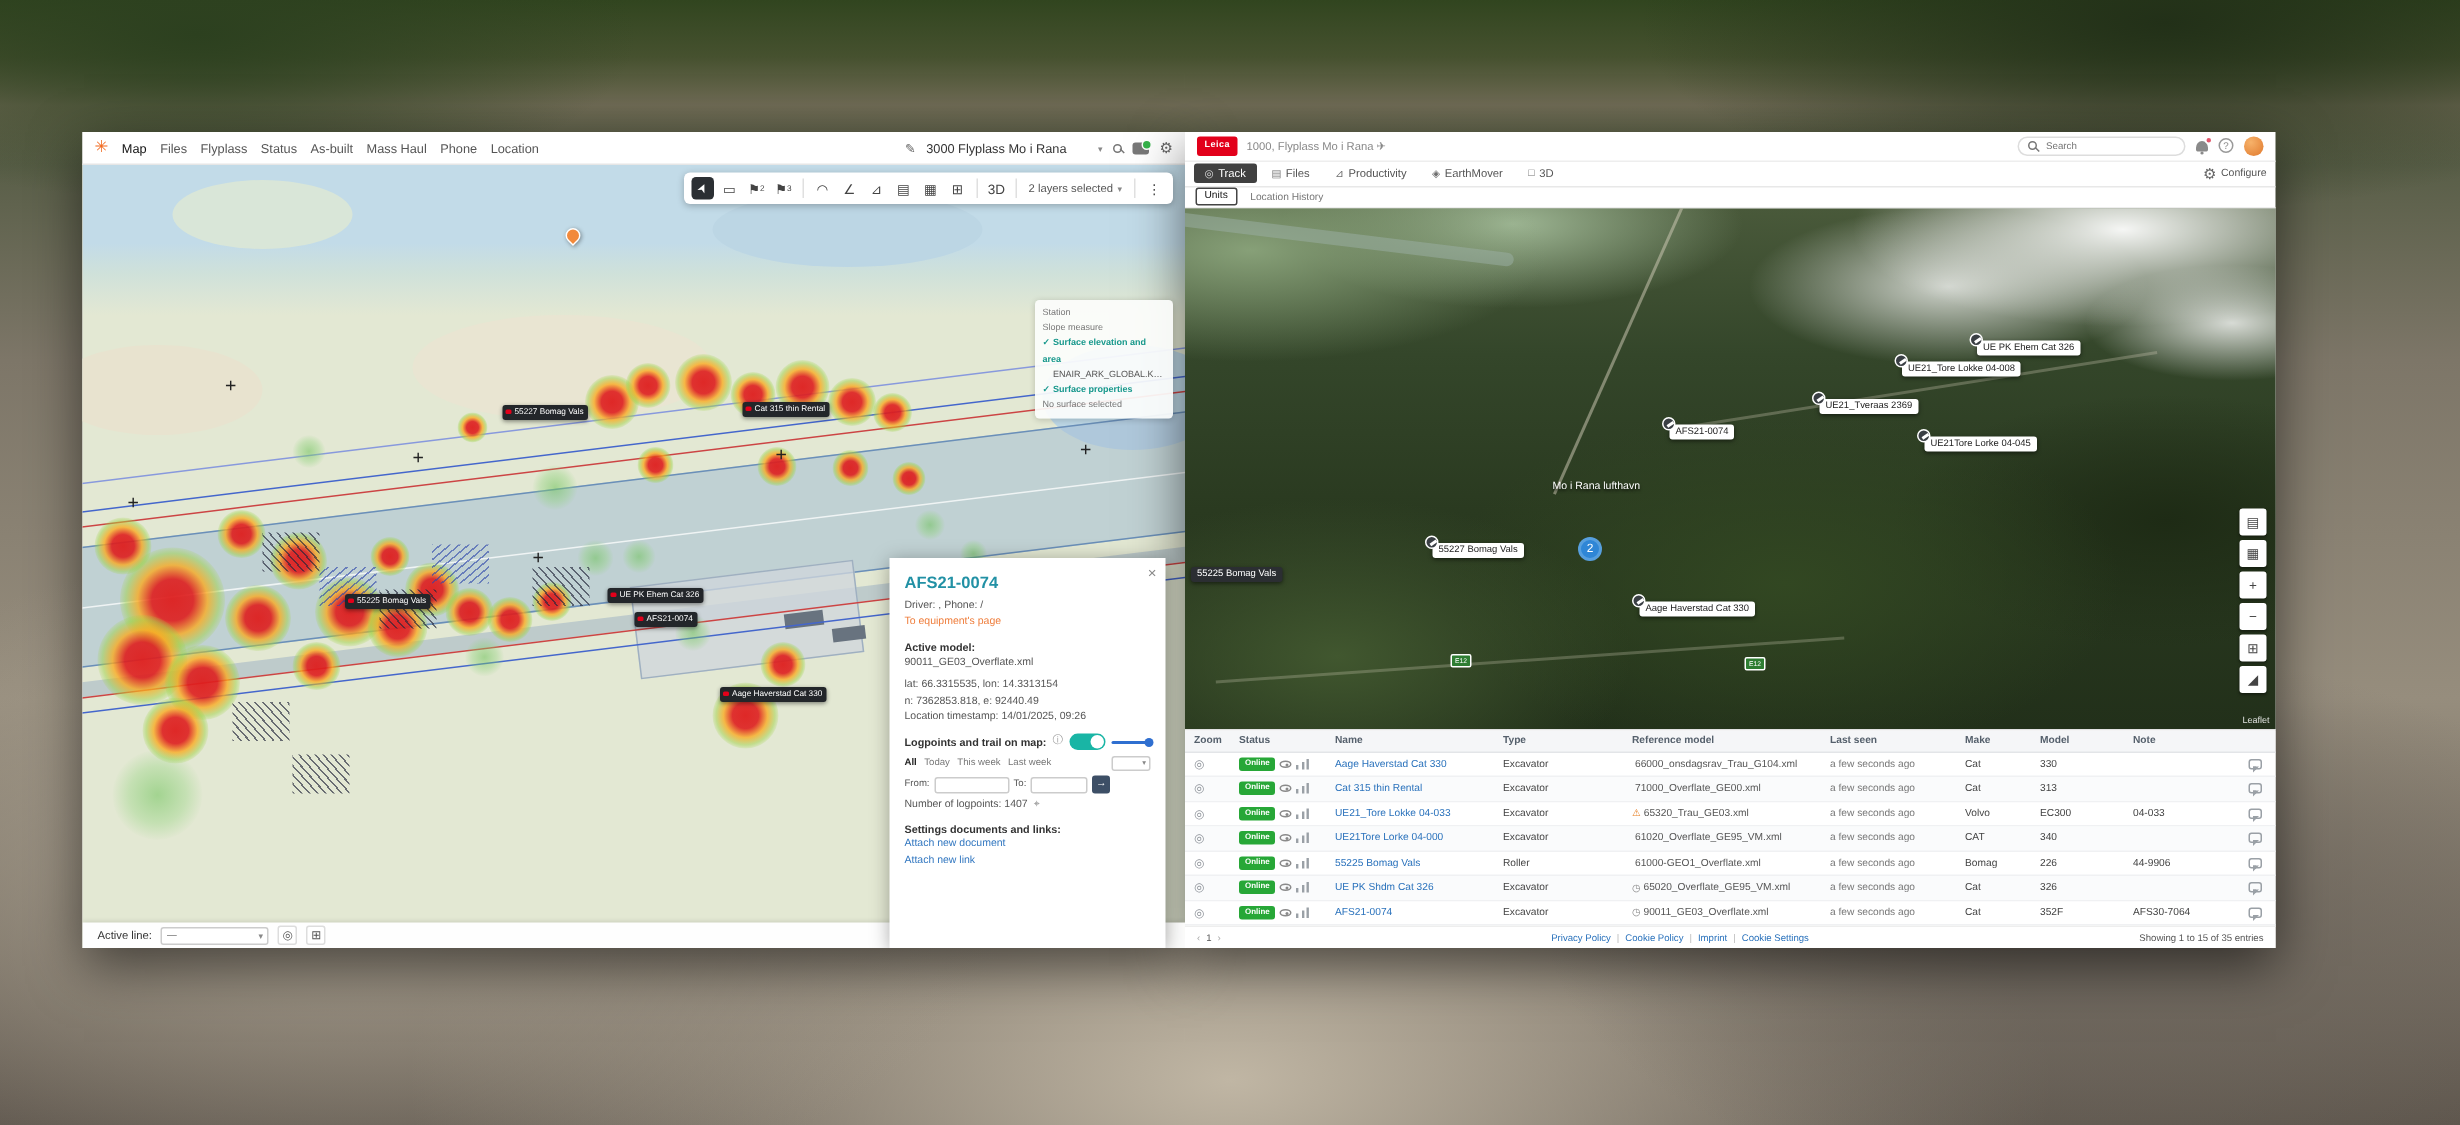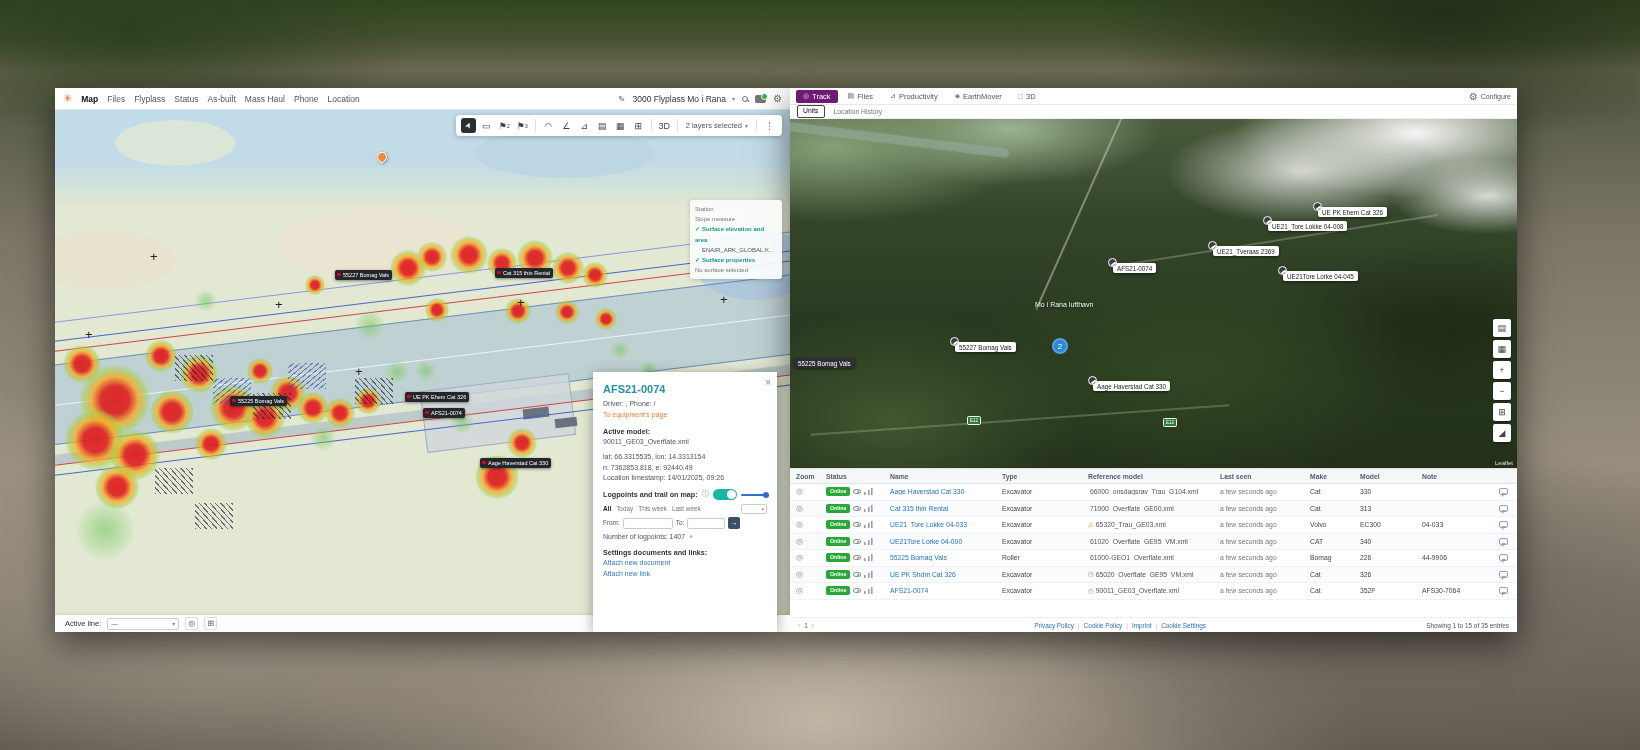--- a/index.html
+++ b/index.html
@@ -15,23 +15,23 @@
       radial-gradient(760px 380px at 50% 96%, #c0b6a4, transparent 72%),
       radial-gradient(420px 220px at 70% 18%, #4a5a3a, transparent 70%),
       linear-gradient(180deg,#3a4a2c 0%,#7d7668 32%,#968d7d 62%,#5f574e 100%);}
   .window{position:absolute;background:#fff;box-shadow:0 12px 34px rgba(0,0,0,.55);}
 
   
   .lw{left:55px;top:88px;width:735px;height:544px;}
   .lw-nav{height:22px;display:flex;align-items:center;gap:9px;padding:0 8px;font-size:8.5px;color:#555;border-bottom:1px solid #e6e6e6;background:#fff;}
   .lw-logo{color:#f26b21;font-size:11px;line-height:1;}
   .lw-nav .nav-item{cursor:default;white-space:nowrap;}
-  .lw-nav .nav-item.active{color:#111;font-weight:bold;}
+  .lw-nav .nav-item.active{color:#111;font-weight:normal;}
   .lw-nav-right{margin-left:auto;display:flex;align-items:center;gap:7px;color:#666;}
-  .proj{color:#333;display:flex;align-items:center;gap:6px;white-space:nowrap;}
+  .proj{color:#333;display:flex;align-items:center;gap:21px;white-space:nowrap;}
   .caret{font-size:6px;color:#888;}
   .mag{width:6px;height:6px;border:1.2px solid #777;border-radius:50%;position:relative;display:inline-block;}
   .mag::after{content:'';position:absolute;width:4px;height:1.2px;background:#777;transform:rotate(45deg);right:-3.2px;bottom:-1px;}
   .machine-ic{position:relative;width:11px;height:8px;background:#777;border-radius:2px;}
   .machine-ic::after{content:'';position:absolute;right:-2px;top:-2px;width:5px;height:5px;background:#35b24a;border-radius:50%;border:1px solid #fff;}
   .gear{color:#666;font-size:10px;}
 
   .lw-map{position:relative;width:100%;height:522px;background:#e3e8d3;overflow:hidden;}
   .layer{position:absolute;inset:0;}
   .lw-water{position:absolute;top:0;left:0;right:0;height:100px;
@@ -102,21 +102,21 @@
   .search-box{width:112px;height:13px;border:1px solid #ddd;border-radius:7px;display:flex;align-items:center;gap:4px;padding:0 6px;}
   .search-box input{border:none;outline:none;width:80px;font-size:6.5px;color:#777;font-family:"Liberation Sans",sans-serif;background:transparent;}
   .belli{position:relative;width:8px;height:7px;background:#8a8a8a;border-radius:50% 50% 12% 12%/ 65% 65% 20% 20%;}
   .belli::after{content:'';position:absolute;left:2.5px;bottom:-2px;width:2.5px;height:2px;background:#8a8a8a;border-radius:50%;}
   .belli .bdg{position:absolute;right:-3px;top:-3px;width:5px;height:5px;background:#e2556b;border-radius:50%;border:1px solid #fff;}
   .qm{width:10px;height:10px;border:1px solid #999;border-radius:50%;font-size:6.5px;line-height:9px;text-align:center;color:#888;}
   .avatar{width:13px;height:13px;border-radius:50%;background:radial-gradient(circle at 35% 30%,#f7b26a,#e07a2e);}
 
   .rw-tabs{height:17px;display:flex;align-items:center;gap:3px;padding:0 6px;border-bottom:1px solid #e8e8e8;font-size:7.5px;color:#555;}
   .tab{display:flex;align-items:center;gap:3px;padding:2px 7px;border-radius:2px;white-space:nowrap;}
-  .tab.active{background:#701a75;color:#fff;}
+  .tab.active{background:#404040;color:#fff;}
   .tab .tic{font-size:7px;opacity:.85;}
   .rw-config{margin-left:auto;display:flex;align-items:center;gap:3px;font-size:7px;color:#555;}
   .rw-subtabs{height:14px;display:flex;align-items:center;gap:9px;padding:0 7px;font-size:6.8px;border-bottom:1px solid #eee;color:#777;}
   .subtab.active{border:1px solid #444;border-radius:2px;padding:0 5px;color:#111;line-height:1.5;}
 
   .rw-map{position:relative;height:349px;overflow:hidden;
     background:
       radial-gradient(250px 90px at 86% 4%, rgba(255,255,255,.95), rgba(255,255,255,0) 72%),
       radial-gradient(190px 75px at 70% 15%, rgba(255,255,255,.75), rgba(255,255,255,0) 70%),
       radial-gradient(140px 55px at 96% 22%, rgba(255,255,255,.8), rgba(255,255,255,0) 70%),
@@ -365,20 +365,35 @@
             <span>—</span>
             <span class="caret">▾</span>
           </span>
         <span class="al-ic">◎</span>
         <span class="al-ic">⊞</span>
       </div>
     </div>
   </div>
 
   <div class="window rw">
+    <div class="rw-top">
+      <span class="leica">Leica</span>
+      <span class="rw-title">1000, Flyplass Mo i Rana ✈</span>
+      <span class="rw-top-right">
+        <span class="search-box">
+          <span class="mag"></span>
+          <input placeholder="Search" style="">
+        </span>
+        <span class="belli">
+            <span class="bdg"></span>
+          </span>
+        <span class="qm">?</span>
+        <span class="avatar"></span>
+      </span>
+    </div>
 
     <div class="rw-tabs">
       <span class="tab active">
           <span class="tic">◎</span>
           <span>Track</span>
         </span>
       <span class="tab">
           <span class="tic">▤</span>
           <span>Files</span>
         </span>

